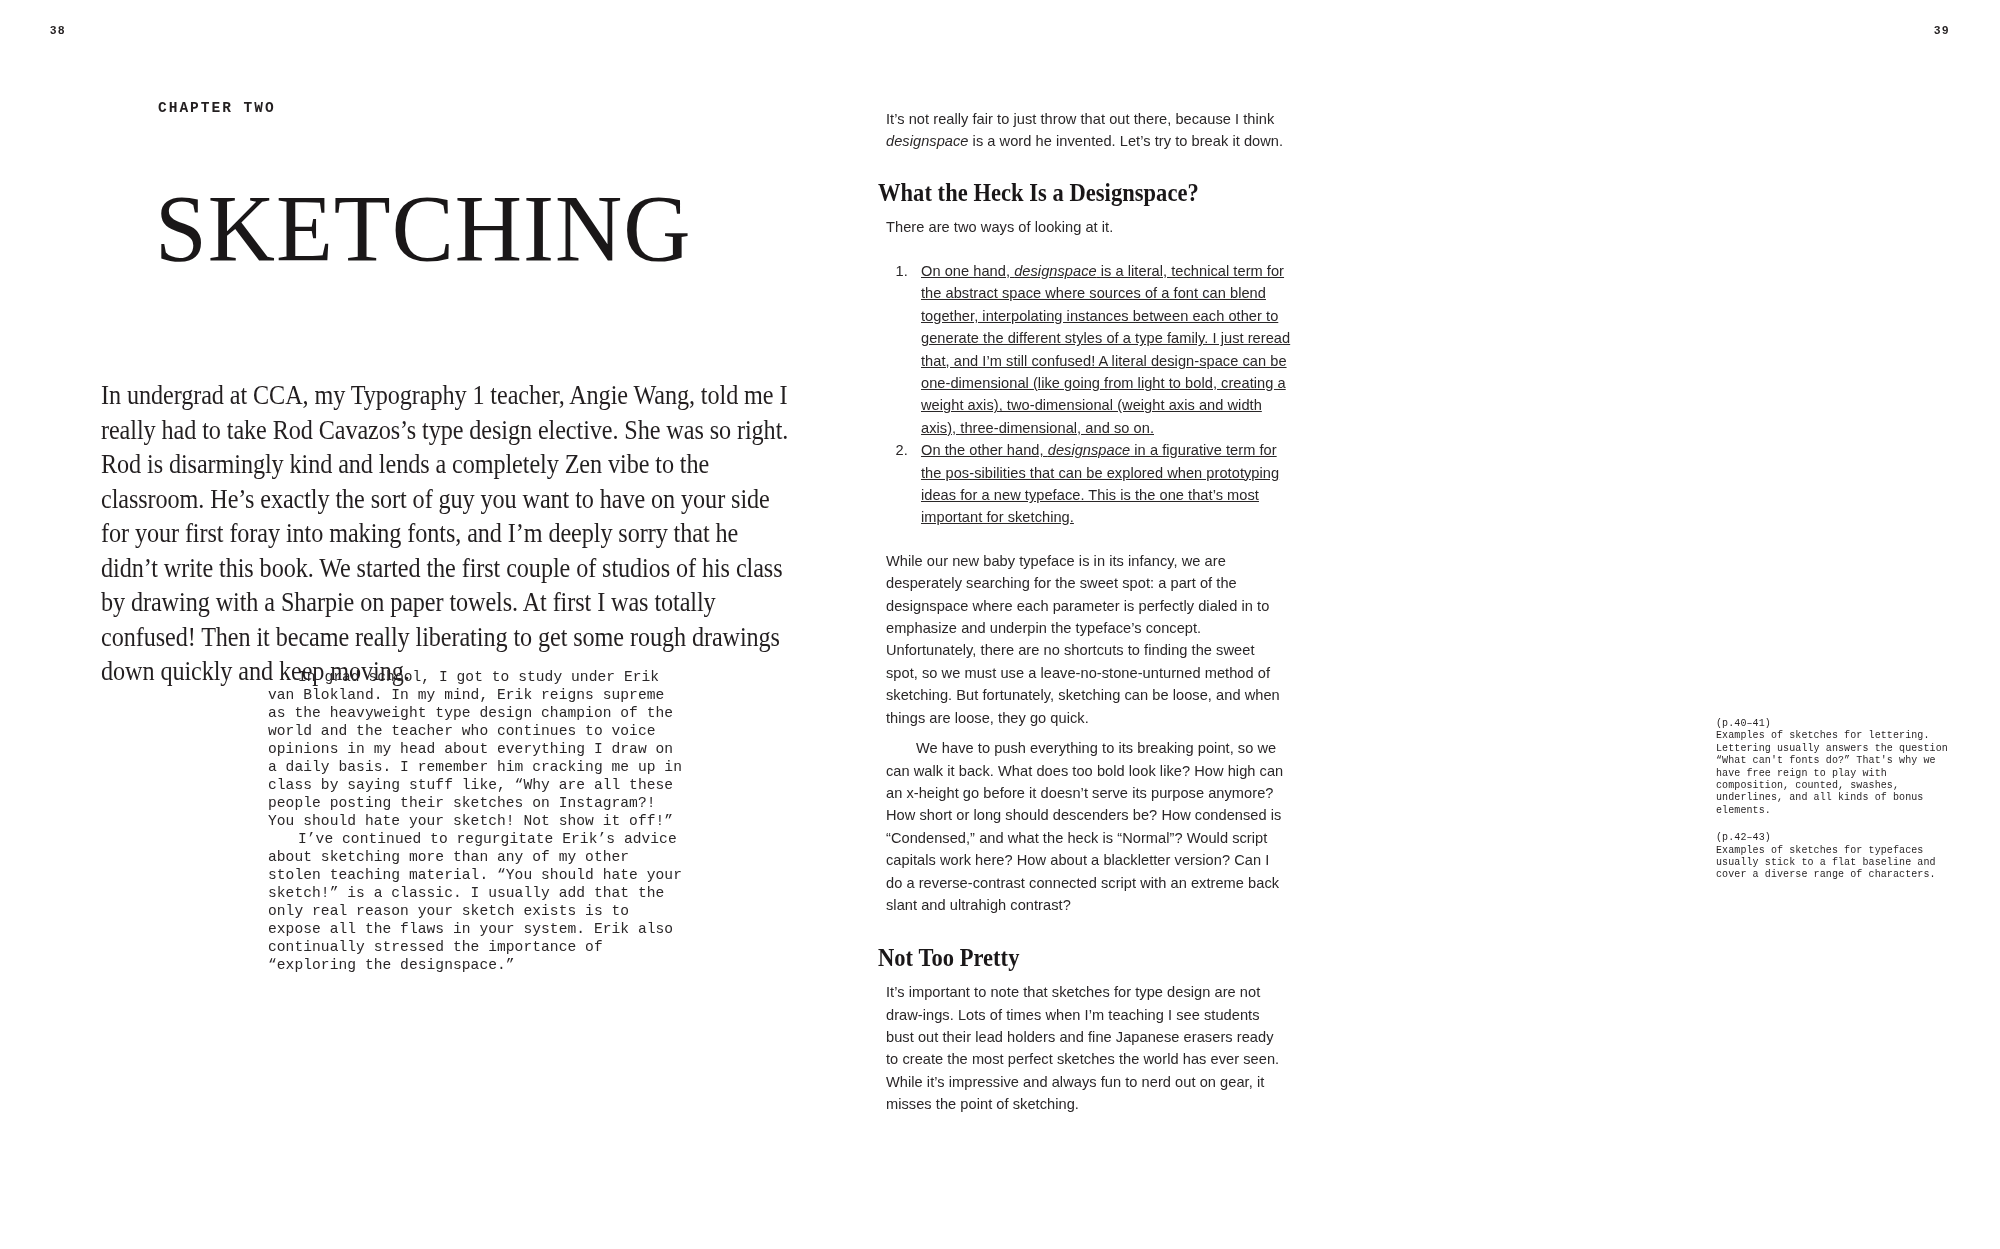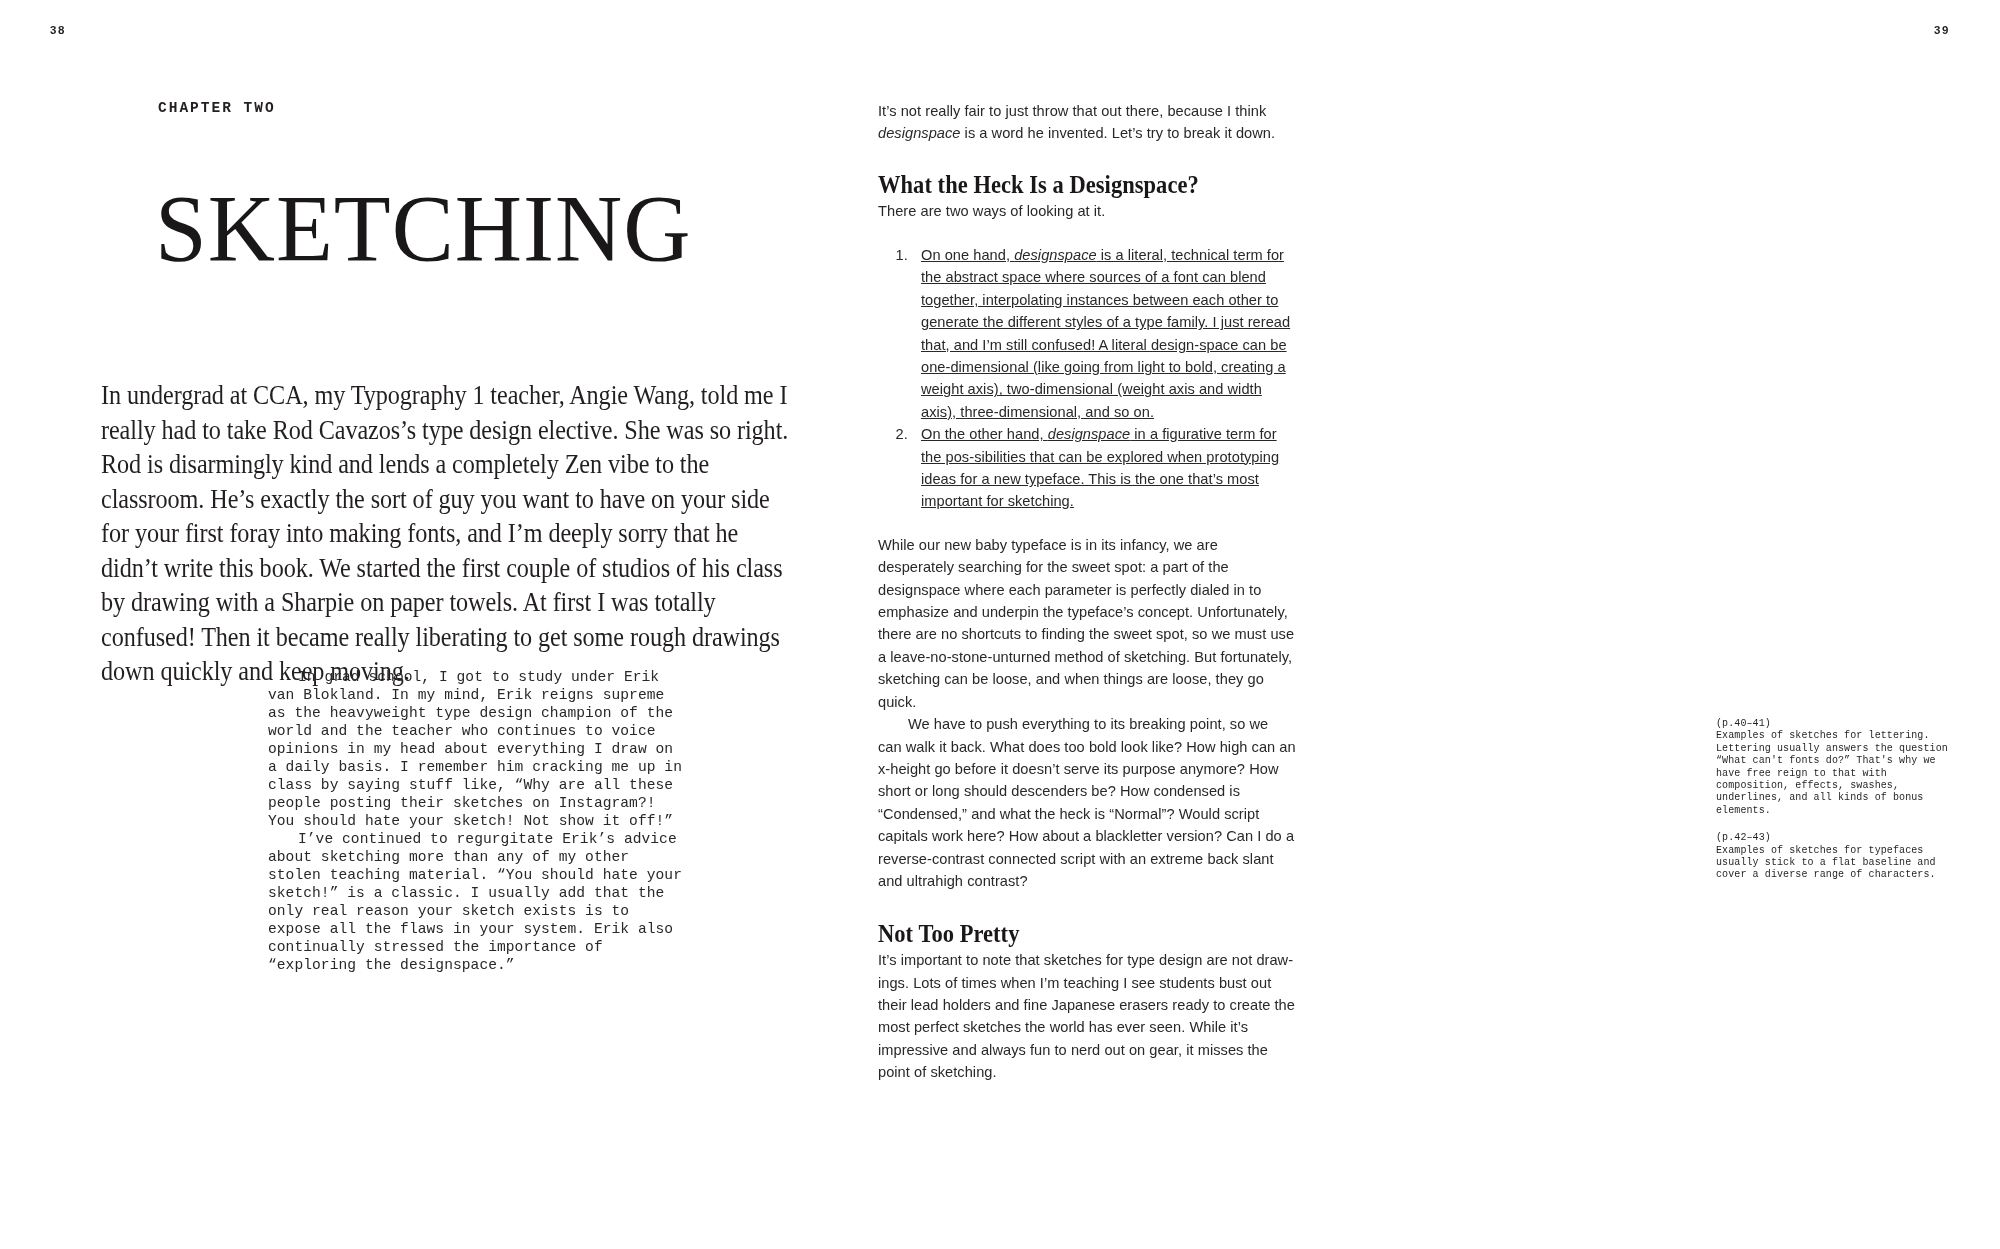--- a/index.html
+++ b/index.html
@@ -105,21 +105,21 @@
     position: absolute;
     left: 878px;
     top: 100px;
     width: 418px;
     font-family: "Liberation Sans", sans-serif;
     font-size: 14.6px;
     line-height: 22.4px;
     color: #2a2728;
     letter-spacing: 0.05px;
   }
-  .right-col p { margin: 0; }
+  .right-col p { margin: 8px; }
 
   .sec-head {
     font-family: "Liberation Serif", serif;
     font-size: 25px;
     font-weight: 700;
     color: #1a1718;
     margin: 0;
     transform: scaleX(0.90);
     transform-origin: left center;
     white-space: nowrap;
@@ -223,21 +223,21 @@
   <h2 class="sec-head head-gap-2">Not Too Pretty</h2>
 
   <p class="sub-line">It’s important to note that sketches for type design are not draw-ings. Lots of times when I’m teaching I see students bust out their lead holders and fine Japanese erasers ready to create the most perfect sketches the world has ever seen. While it’s impressive and always fun to nerd out on gear, it misses the point of sketching.</p>
 
 </div>
 
 <div class="marginalia">
 
   <div class="note">
     <p class="note-ref">(p.40–41)</p>
-    <p class="note-body">Examples of sketches for lettering. Lettering usually answers the question “What can't fonts do?” That's why we have free reign to that with composition, effects, swashes, underlines, and all kinds of bonus elements.</p>
+    <p class="note-body">Examples of sketches for lettering. Lettering usually answers the question “What can't fonts do?” That's why we have free reign to play with composition, counted, swashes, underlines, and all kinds of bonus elements.</p>
   </div>
 
   <div class="note">
     <p class="note-ref">(p.42–43)</p>
     <p class="note-body">Examples of sketches for typefaces usually stick to a flat baseline and cover a diverse range of characters.</p>
   </div>
 
 
 </div>
 

